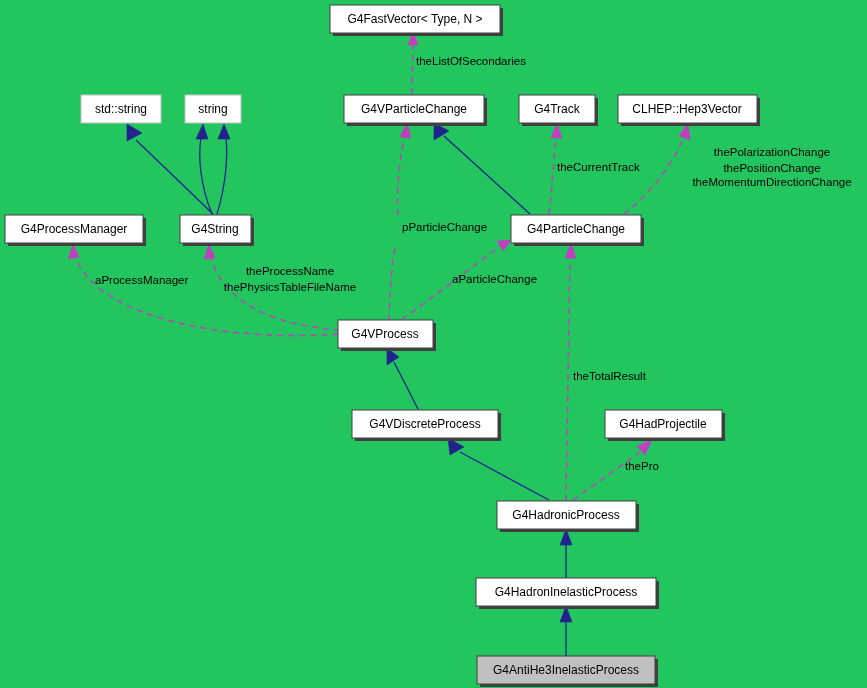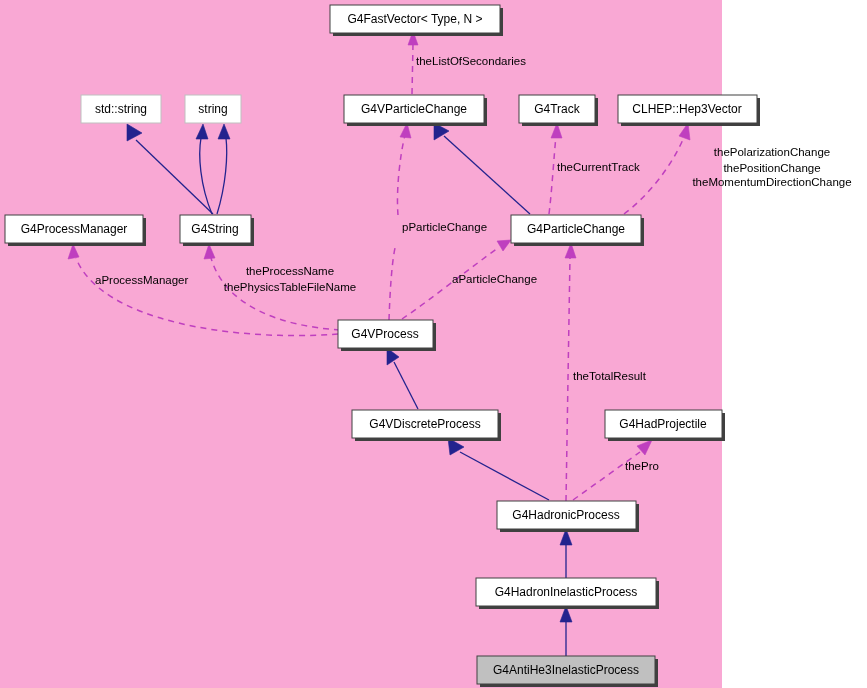--- a/index.html
+++ b/index.html
@@ -8,23 +8,23 @@
     background: #ffffff;
   }
   body {
     width: 867px;
     height: 688px;
     font-family: "Liberation Sans", sans-serif;
     overflow: hidden;
   }
   #diagram-root {
     position: relative;
-    width: 722px;
+    width: 867px;
     height: 688px;
-    background: #f9a8d4;
+    background: #22c55e;
   }
   svg#uml-canvas {
     position: absolute;
     top: 0;
     left: 0;
     width: 867px;
     height: 688px;
     display: block;
   }
   .node-box {

